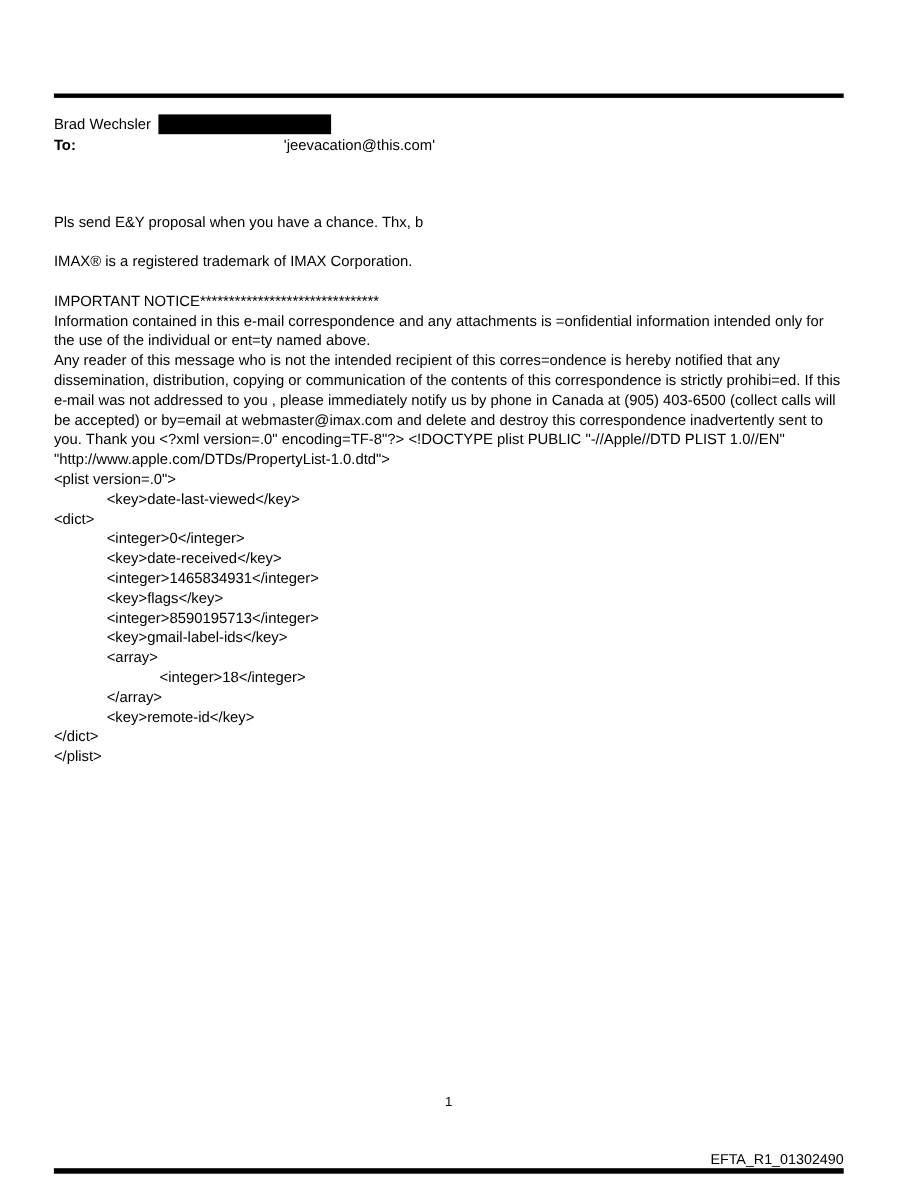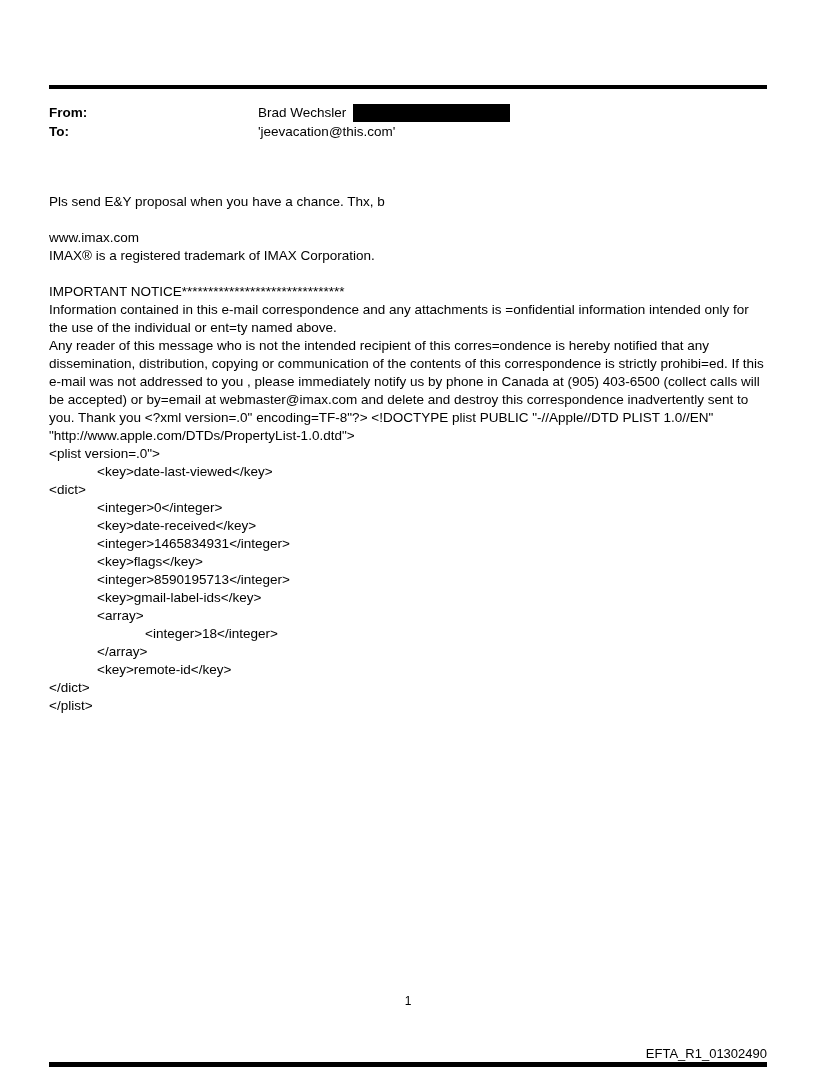--- a/index.html
+++ b/index.html
@@ -73,34 +73,32 @@
 </style>
 </head>
 <body>
 
 <div class="page">
 
   <div class="rule-top"></div>
 
   <div class="email-header">
     <div class="header-row">
-      <span class="header-label">From:</span>
       <span class="header-value">Brad Wechsler</span>
       <span class="redaction-box"></span>
     </div>
     <div class="header-row">
       <span class="header-label">To:</span>
       <span class="header-value">'jeevacation@this.com'</span>
     </div>
   </div>
 
   <div class="email-body">
       <div class="body-line indent-0">Pls send E&amp;Y proposal when you have a chance. Thx, b</div>
       <div class="body-line indent-0"></div>
-      <div class="body-line indent-0">www.imax.com</div>
       <div class="body-line indent-0">IMAX® is a registered trademark of IMAX Corporation.</div>
       <div class="body-line indent-0"></div>
       <div class="body-line indent-0">IMPORTANT NOTICE*******************************</div>
       <div class="body-line indent-0">Information contained in this e-mail correspondence and any attachments is =onfidential information intended only for the use of the individual or ent=ty named above.</div>
       <div class="body-line indent-0">Any reader of this message who is not the intended recipient of this corres=ondence is hereby notified that any dissemination, distribution, copying or communication of the contents of this correspondence is strictly prohibi=ed. If this e-mail was not addressed to you , please immediately notify us by phone in Canada at (905) 403-6500 (collect calls will be accepted) or by=email at webmaster@imax.com and delete and destroy this correspondence inadvertently sent to you. Thank you &lt;?xml version=.0" encoding=TF-8"?&gt; &lt;!DOCTYPE plist PUBLIC "-//Apple//DTD PLIST 1.0//EN" "http://www.apple.com/DTDs/PropertyList-1.0.dtd"&gt;</div>
       <div class="body-line indent-0">&lt;plist version=.0"&gt;</div>
       <div class="body-line indent-1">&lt;key&gt;date-last-viewed&lt;/key&gt;</div>
       <div class="body-line indent-0">&lt;dict&gt;</div>
       <div class="body-line indent-1">&lt;integer&gt;0&lt;/integer&gt;</div>
       <div class="body-line indent-1">&lt;key&gt;date-received&lt;/key&gt;</div>

